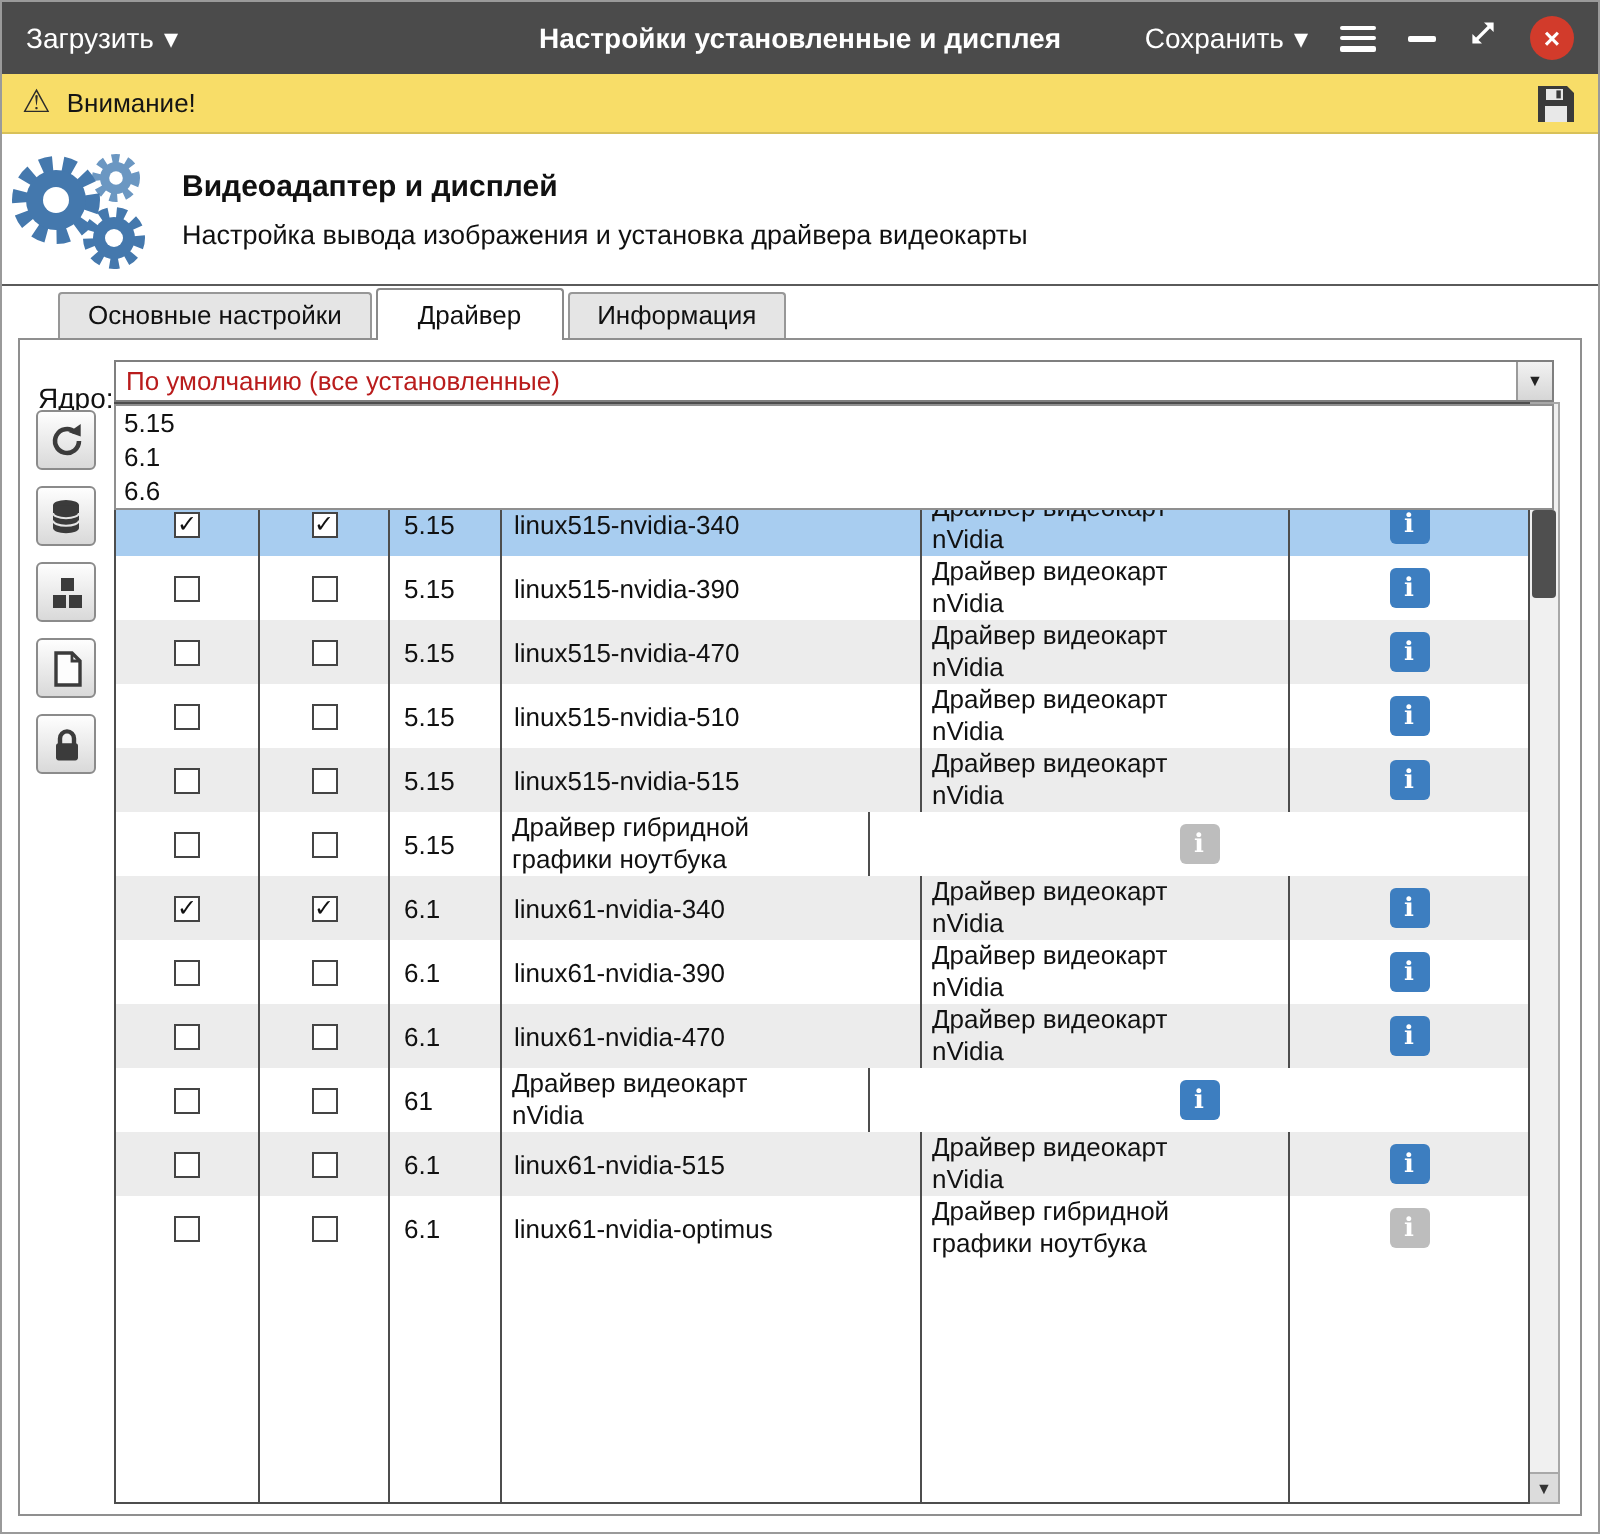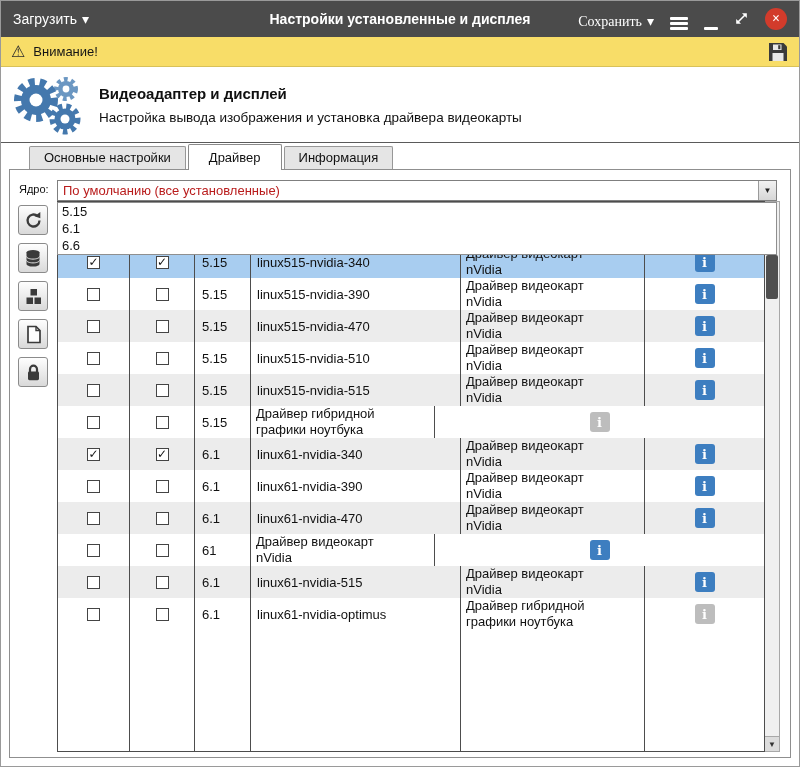--- a/index.html
+++ b/index.html
@@ -7,56 +7,56 @@
   .window { width: 800px; height: 767px; position: relative; background: #fff;
             border: 1px solid #9a9a9a; overflow: hidden; }
 
   
   .titlebar { height: 36px; background: #4b4b4b; display: flex; align-items: center;
               padding: 0 12px; color: #fff; position: relative; }
   .tb-title { position: absolute; left: 0; right: 0; text-align: center;
               font-weight: bold; font-size: 14px; pointer-events: none; }
   .tb-btn { display: flex; align-items: center; gap: 5px; font-size: 14px;
             cursor: pointer; position: relative; z-index: 1; }
-  .tb-right { margin-left: auto; display: flex; align-items: flex-end; gap: 16px;
-              position: relative; z-index: 1; font-family: Liberation Serif, serif; }
+  .tb-right { margin-left: auto; display: flex; align-items: center; gap: 16px;
+              position: relative; z-index: 1; }
   .icon-menu { width: 18px; height: 13px; display: flex; flex-direction: column;
                justify-content: space-between; }
   .icon-menu div { height: 2.6px; background: #fff; border-radius: 1px; }
   .icon-min { width: 14px; height: 3px; background: #fff; border-radius: 1px; }
   .btn-close { width: 22px; height: 22px; border-radius: 50%; background: #d23b2b;
                color: #fff; font-weight: bold; font-size: 14px; display: flex;
                align-items: center; justify-content: center; cursor: pointer; }
 
   
   .warnbar { height: 30px; background: #f8dd68; display: flex; align-items: center;
              gap: 8px; padding: 0 10px; font-size: 13px; color: #151515;
              border-bottom: 1px solid #d8c159; }
   .warn-ico { font-size: 16px; color: #2b2b2b; line-height: 1; }
   .warn-save { margin-left: auto; cursor: pointer; display: flex; }
 
   
   .apphdr { height: 76px; background: #fff; display: flex; align-items: center;
-            gap: 10px; padding: 0 8px; border-bottom: 1px solid #5a5a5a; }
+            gap: 10px; padding: 0 0; border-bottom: 1px solid #5a5a5a; }
   .apphdr-txt h1 { font-size: 15px; font-weight: bold; color: #111; margin-bottom: 8px; }
   .apphdr-txt p { font-size: 13.5px; color: #111; }
 
   
   .tabs { display: flex; align-items: flex-end; height: 26px; padding-left: 28px; gap: 2px; }
   .tab { background: #e5e5e5; border: 1px solid #979797; border-bottom: none;
          border-radius: 2px 2px 0 0; padding: 3px 14px 4px; font-size: 13px;
          color: #111; cursor: pointer; position: relative; }
   .tab.active { background: #fff; padding: 5px 20px; margin-bottom: -1px;
                 z-index: 3; border-color: #8a8a8a; }
 
   
   .panel { margin: 0 8px; height: 589px; border: 1px solid #8f8f8f; background: #fff;
            position: relative; }
 
-  .kernel-label { position: absolute; top: 13px; left: 9px; font-size: 11px; color: #111; }
+  .kernel-label { position: absolute; top: 21px; left: 9px; font-size: 14px; color: #111; }
   .combo { position: absolute; top: 10px; left: 47px; right: 13px; height: 21px;
            border: 1px solid #7f7f7f; background: #fff; display: flex;
            align-items: stretch; font-size: 13px; cursor: pointer; }
   .combo-text { flex: 1; display: flex; align-items: center; padding-left: 5px;
                 color: #b91c1c; white-space: nowrap; overflow: hidden; }
   .combo-btn { width: 18px; background: linear-gradient(#f2f2f2,#d6d6d6);
                border-left: 1px solid #9a9a9a; display: flex; align-items: center;
                justify-content: center; font-size: 8px; color: #222; }
   .combo-list { position: absolute; top: 32px; left: 47px; right: 13px; background: #fff;
                 border: 1px solid #8f8f8f; z-index: 6; }

